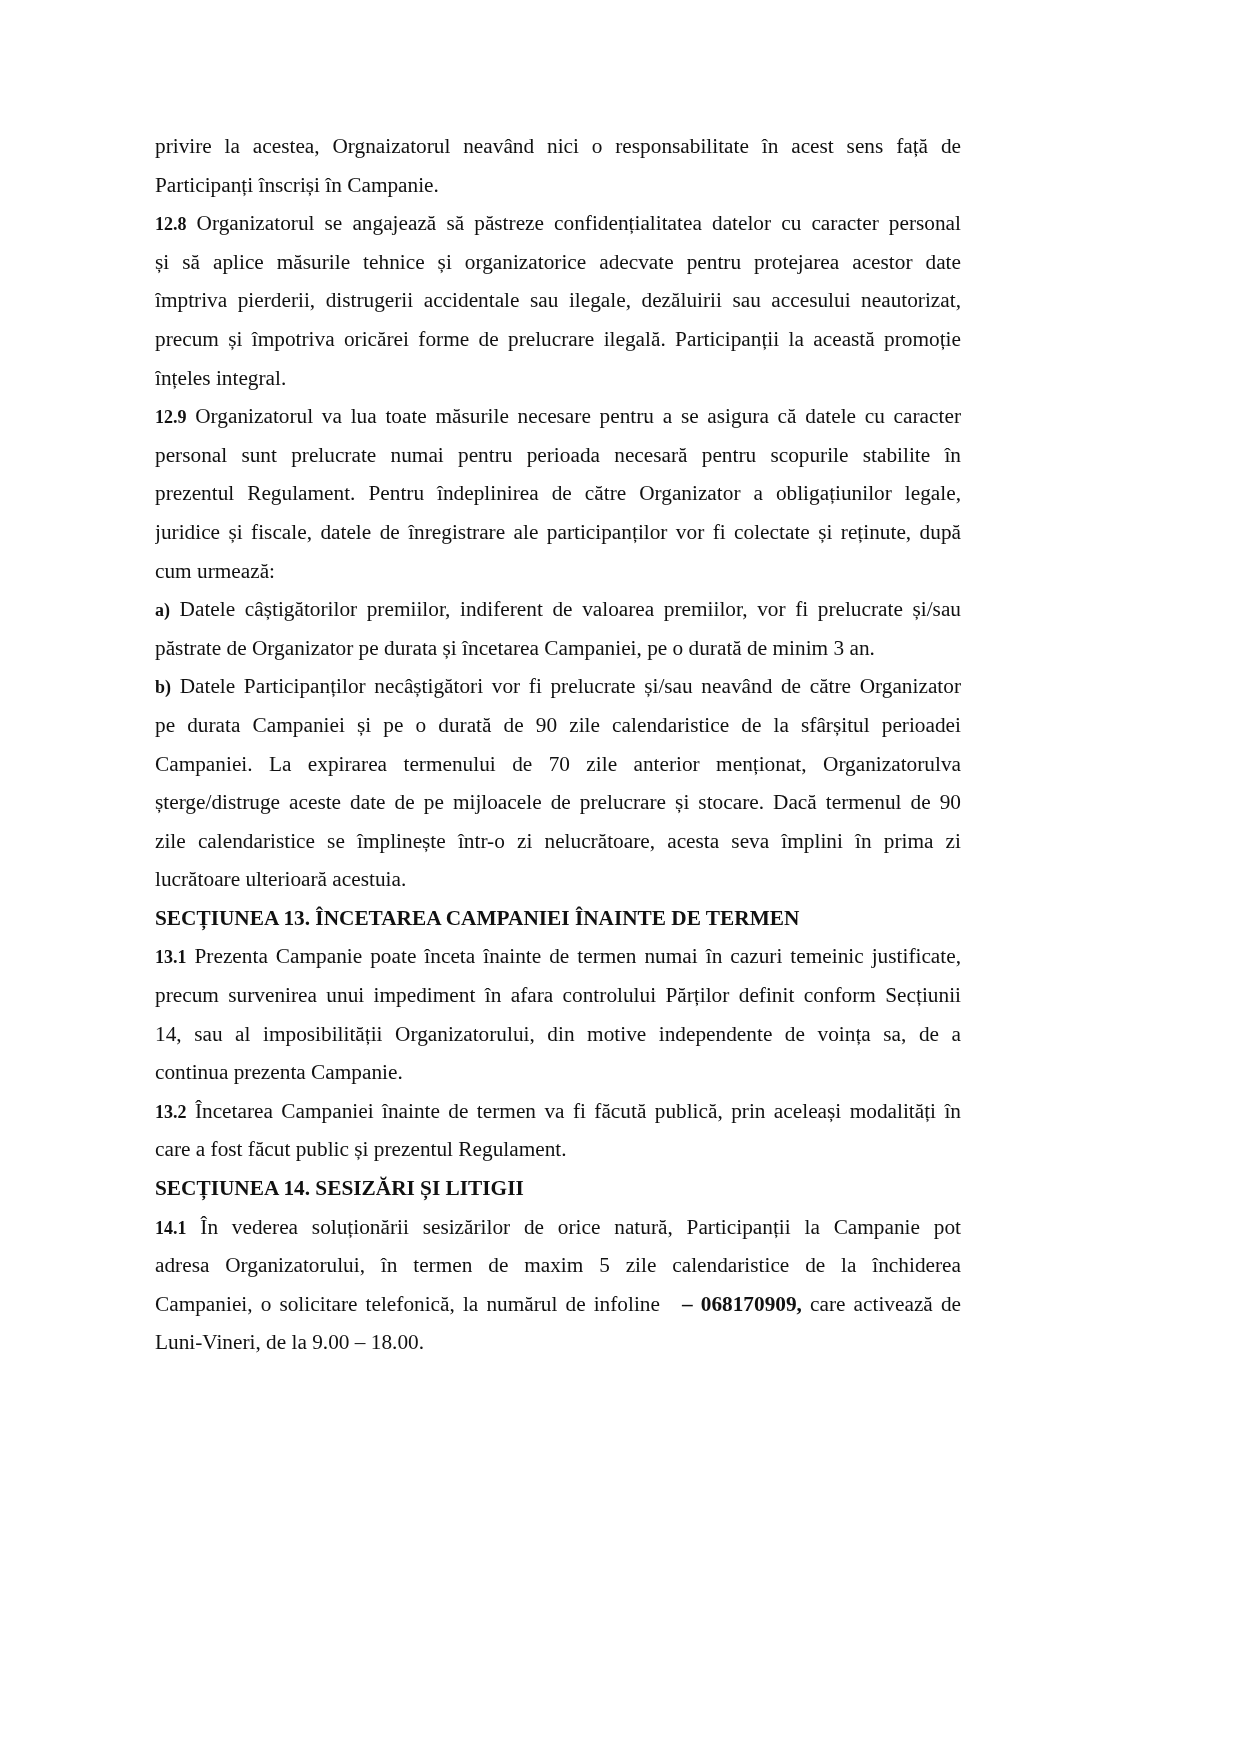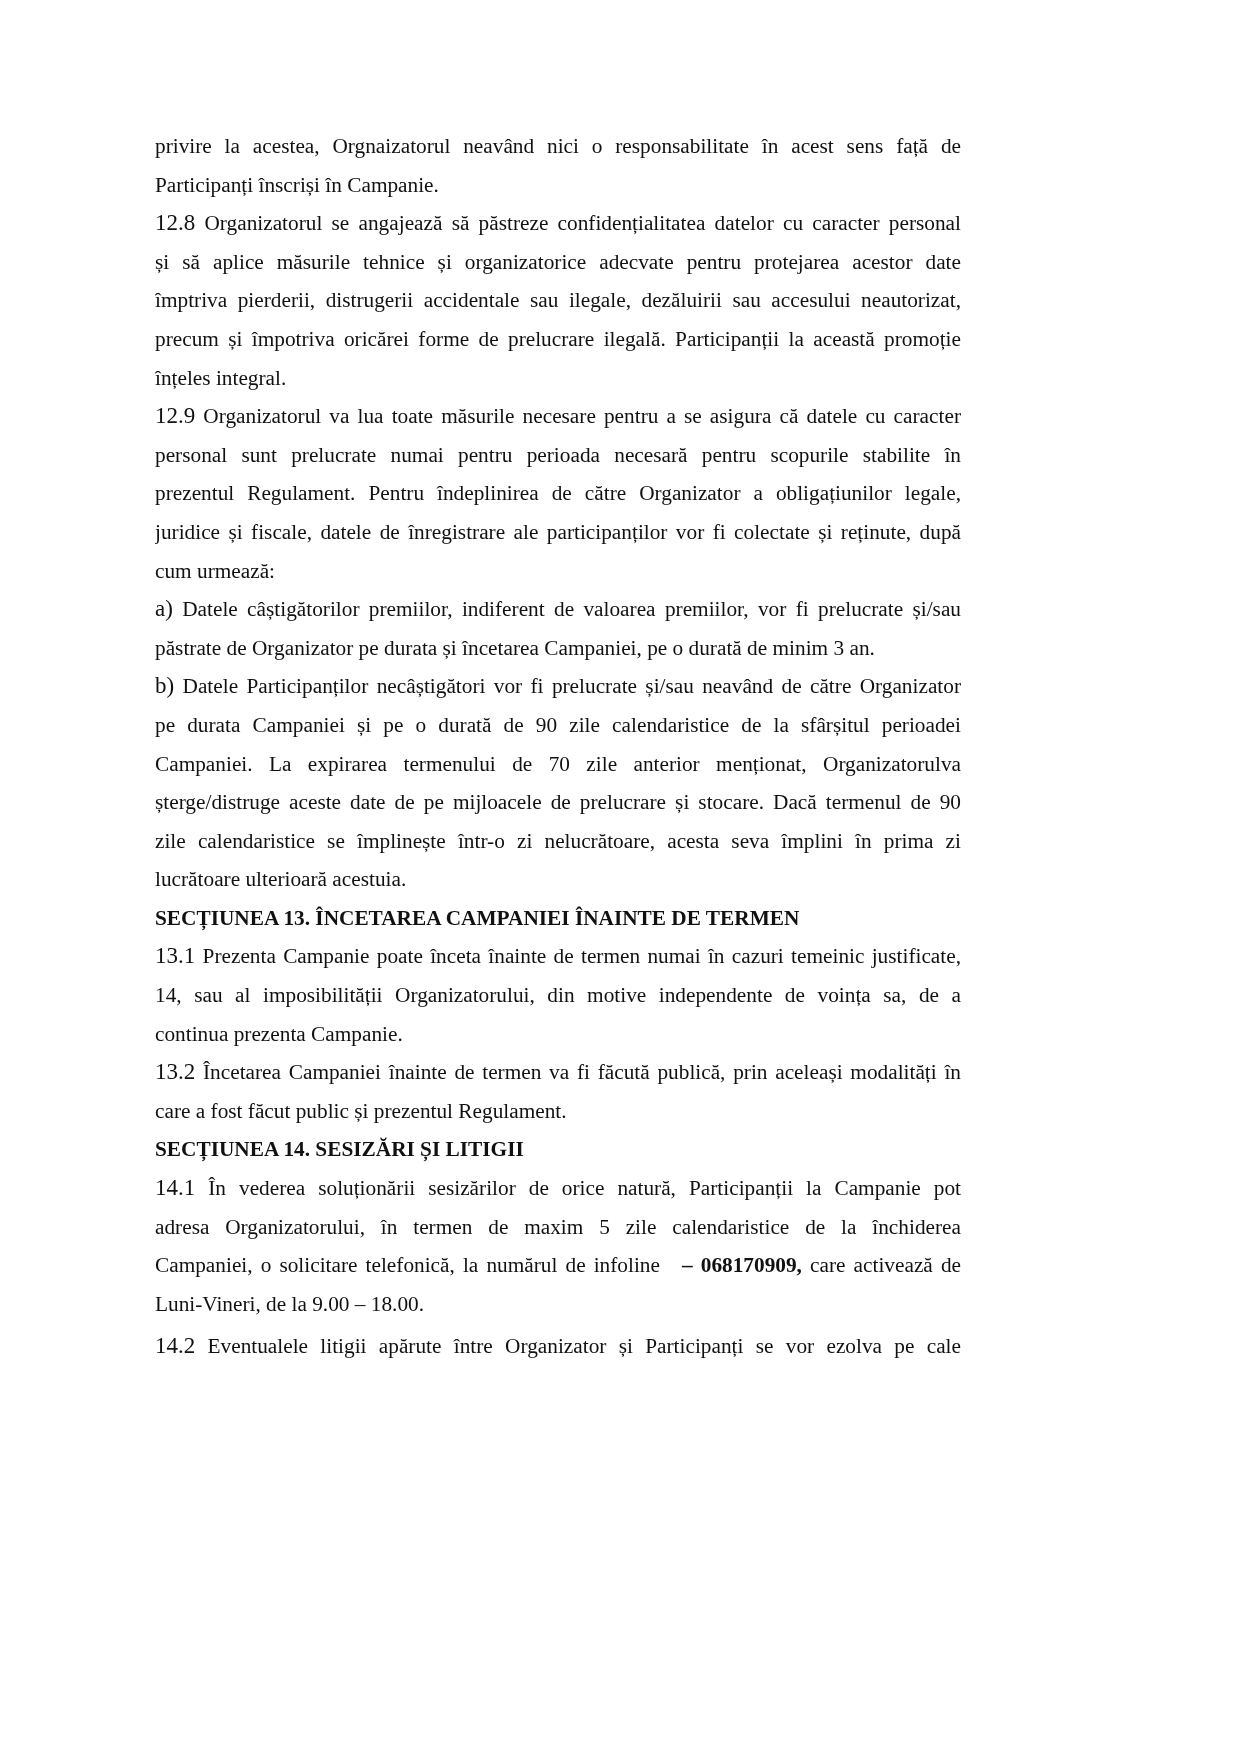--- a/index.html
+++ b/index.html
@@ -32,21 +32,22 @@
       overflow: hidden;
     }
     .line.last {
       text-align-last: left;
     }
     .heading {
       font-weight: bold;
       text-align-last: left;
     }
     .num {
-      font-size: 23px;
+      font-size: 18px;
+      font-weight: bold;
     }
     .bold {
       font-weight: bold;
       margin-left: 14px;
     }
   </style>
 </head>
 <body>
 
 <div class="page">
@@ -83,35 +84,33 @@
     <span class="line">Campaniei. La expirarea termenului de 70 zile anterior menționat, Organizatorulva</span>
     <span class="line">șterge/distruge aceste date de pe mijloacele de prelucrare și stocare. Dacă termenul de 90</span>
     <span class="line">zile calendaristice se împlinește într-o zi nelucrătoare, acesta seva împlini în prima zi</span>
     <span class="line last">lucrătoare ulterioară acestuia.</span>
   </div>
 
   <span class="line heading">SECȚIUNEA 13. ÎNCETAREA CAMPANIEI ÎNAINTE DE TERMEN</span>
 
   <div>
     <span class="line"><span class="num">13.1</span><span>  Prezenta Campanie poate înceta înainte de termen numai în cazuri temeinic justificate,</span></span>
+    <span class="line">precum survenirea unui impediment în afara controlului Părților definit conform Secțiunii</span>
     <span class="line">14, sau  al imposibilității Organizatorului, din motive independente de voința sa, de a</span>
     <span class="line last">continua prezenta Campanie.</span>
   </div>
 
   <div>
     <span class="line"><span class="num">13.2</span><span> Încetarea Campaniei înainte de termen va fi făcută publică, prin aceleași modalități în</span></span>
     <span class="line last">care a fost făcut public și prezentul Regulament.</span>
   </div>
 
   <span class="line heading">SECȚIUNEA 14. SESIZĂRI ȘI LITIGII</span>
 
   <div>
     <span class="line"><span class="num">14.1</span><span>  În vederea soluționării sesizărilor de orice natură, Participanții la Campanie pot</span></span>
     <span class="line">adresa Organizatorului, în termen de maxim 5 zile calendaristice de la închiderea</span>
     <span class="line"><span>Campaniei, o solicitare telefonică, la numărul de infoline </span><span class="bold">– 068170909,</span><span> care activează de</span></span>
     <span class="line last">Luni-Vineri, de la 9.00 – 18.00.</span>
   </div>
 
-  <div style="margin-top:4px;">
-    <span class="line"><span class="num">14.2</span><span> Eventualele litigii apărute între Organizator și Participanți se vor ezolva pe cale</span></span>
-  </div>
 
 </div>
 
 </body></html>

